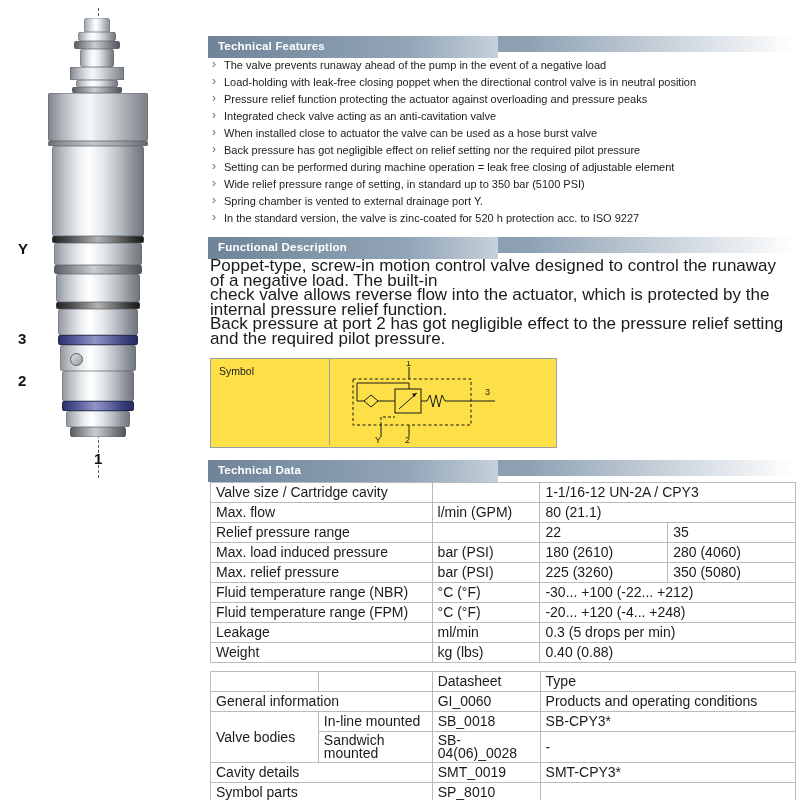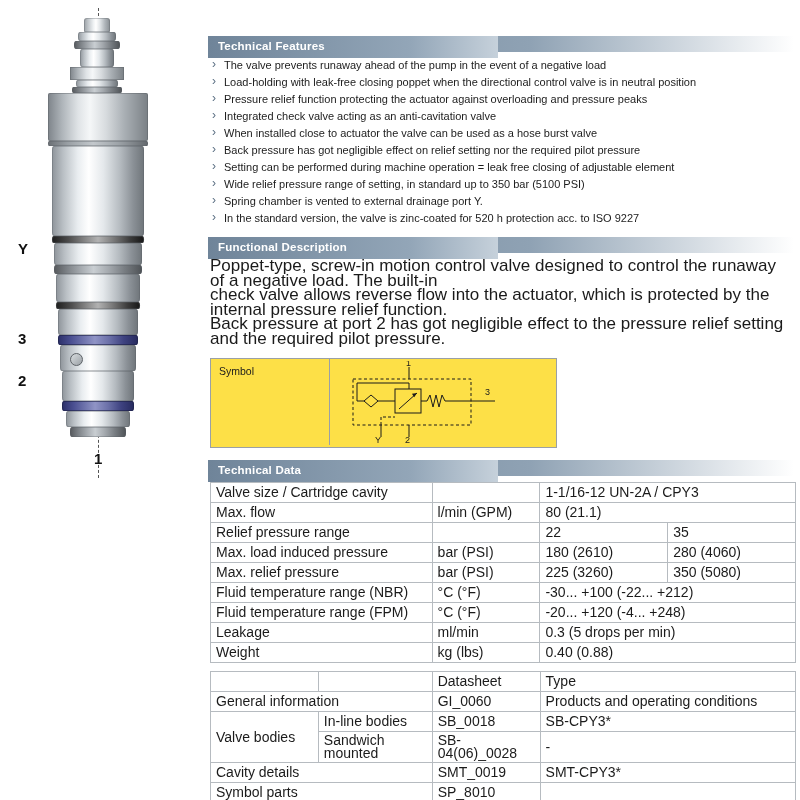--- a/index.html
+++ b/index.html
@@ -405,21 +405,21 @@
           <td>Datasheet</td>
           <td class="c">Type</td>
         </tr>
         <tr>
           <td colspan="2">General information</td>
           <td>GI_0060</td>
           <td class="c">Products and operating conditions</td>
         </tr>
         <tr>
           <td rowspan="2">Valve bodies</td>
-          <td>In-line bodies</td>
+          <td>In-line mounted</td>
           <td>SB_0018</td>
           <td class="c">SB-CPY3*</td>
         </tr>
         <tr>
           <td>Sandwich mounted</td>
           <td>SB-04(06)_0028</td>
           <td class="c">-</td>
         </tr>
         <tr>
           <td colspan="2">Cavity details</td>

